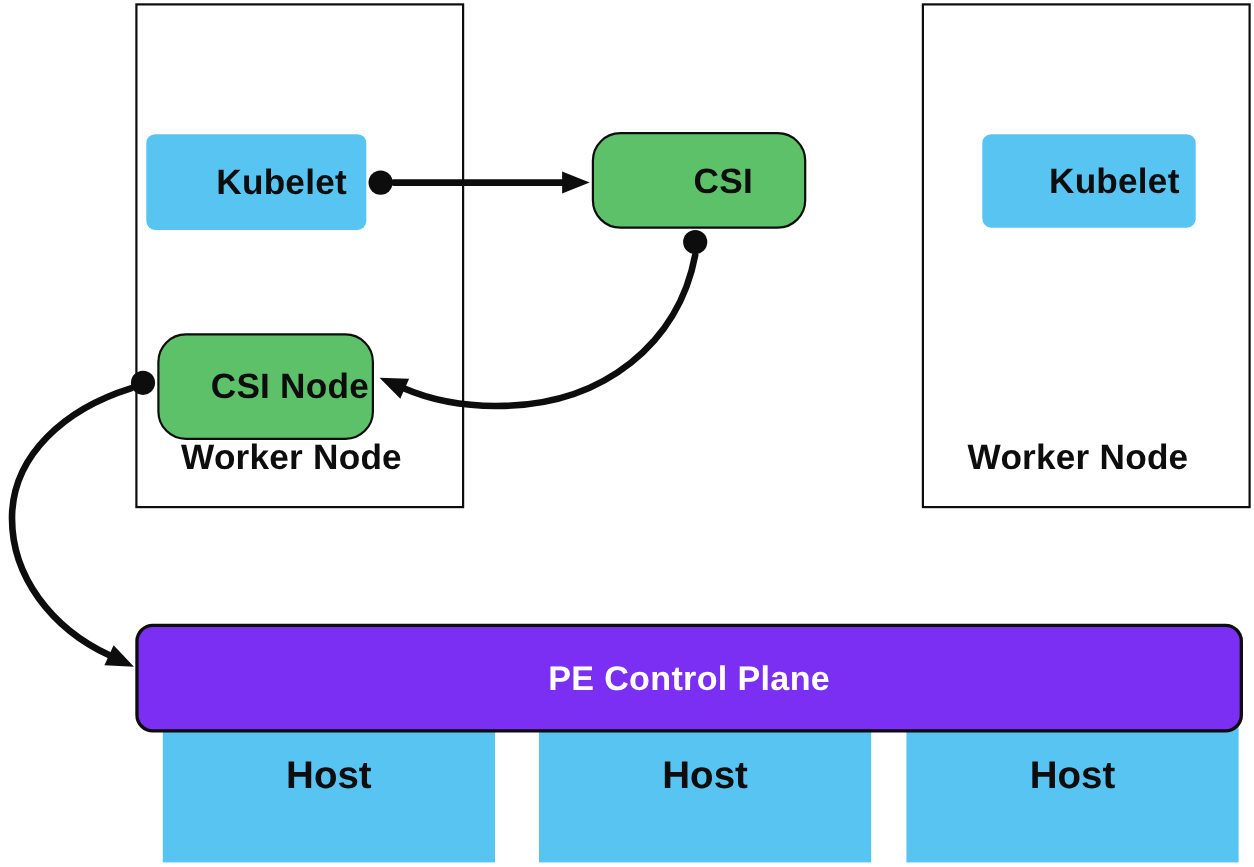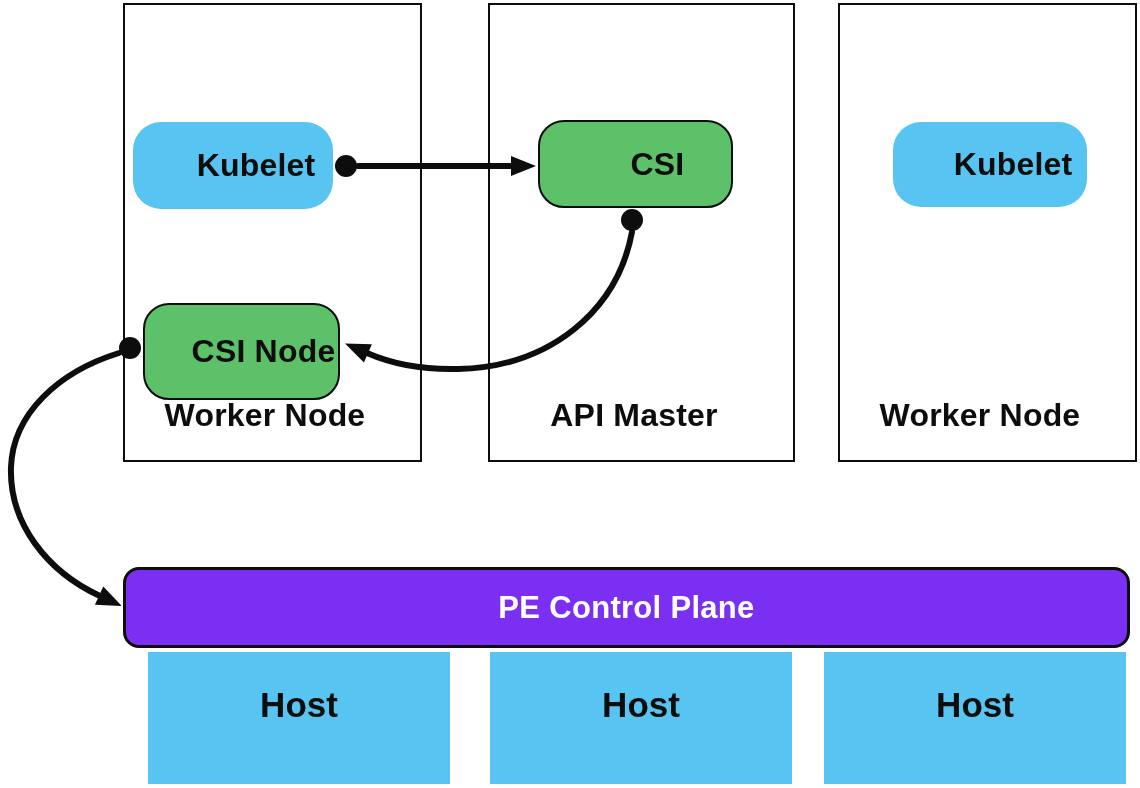--- a/index.html
+++ b/index.html
@@ -49,41 +49,41 @@
     justify-content: center;
     font-size: 32px;
     font-weight: 700;
     color: var(--label-text, #0d0d0d);
     z-index: 2;
     letter-spacing: 0.2px;
   }
   .node.blue {
     background: var(--node-blue, #58c4f2);
     border: none;
-    border-radius: 28px;
+    border-radius: 8px;
     padding-left: 46px;
   }
   .node.green {
     background: var(--node-green, #5cc168);
     border: 2.5px solid var(--outline-black, #0d0d0d);
     border-radius: 26px;
     padding-left: 44px;
   }
   #node-kubelet-left  { left: 133px; top: 122px; width: 200px; height: 87px; }
   #node-csi           { left: 538px; top: 120px; width: 195px; height: 88px; }
   #node-csi-node      { left: 143px; top: 303px; width: 197px; height: 97px; }
   #node-kubelet-right { left: 893px; top: 122px; width: 194px; height: 85px; }
 
   
   .pe-bar {
     position: absolute;
     left: 123px;
     top: 567px;
     width: 1007px;
-    height: 81px;
+    height: 99px;
     background: var(--bar-purple, #7a2ff2);
     border: 3px solid var(--outline-black, #0d0d0d);
     border-radius: 16px;
     display: flex;
     align-items: center;
     justify-content: center;
     font-size: 31px;
     font-weight: 700;
     color: var(--bar-text, #ffffff);
     z-index: 2;
@@ -130,23 +130,20 @@
 </style>
 </head>
 <body>
 
 <div class="canvas">
 
   <div class="container-box" id="container-worker-node-left">
     <div class="container-label">Worker Node</div>
   </div>
 
-  <div class="container-box" id="container-api-master">
-    <div class="container-label">API Master</div>
-  </div>
 
   <div class="container-box" id="container-worker-node-right">
     <div class="container-label">Worker Node</div>
   </div>
 
   <div class="node blue" id="node-kubelet-left">
     <span>Kubelet</span>
   </div>
 
   <div class="node green" id="node-csi">

